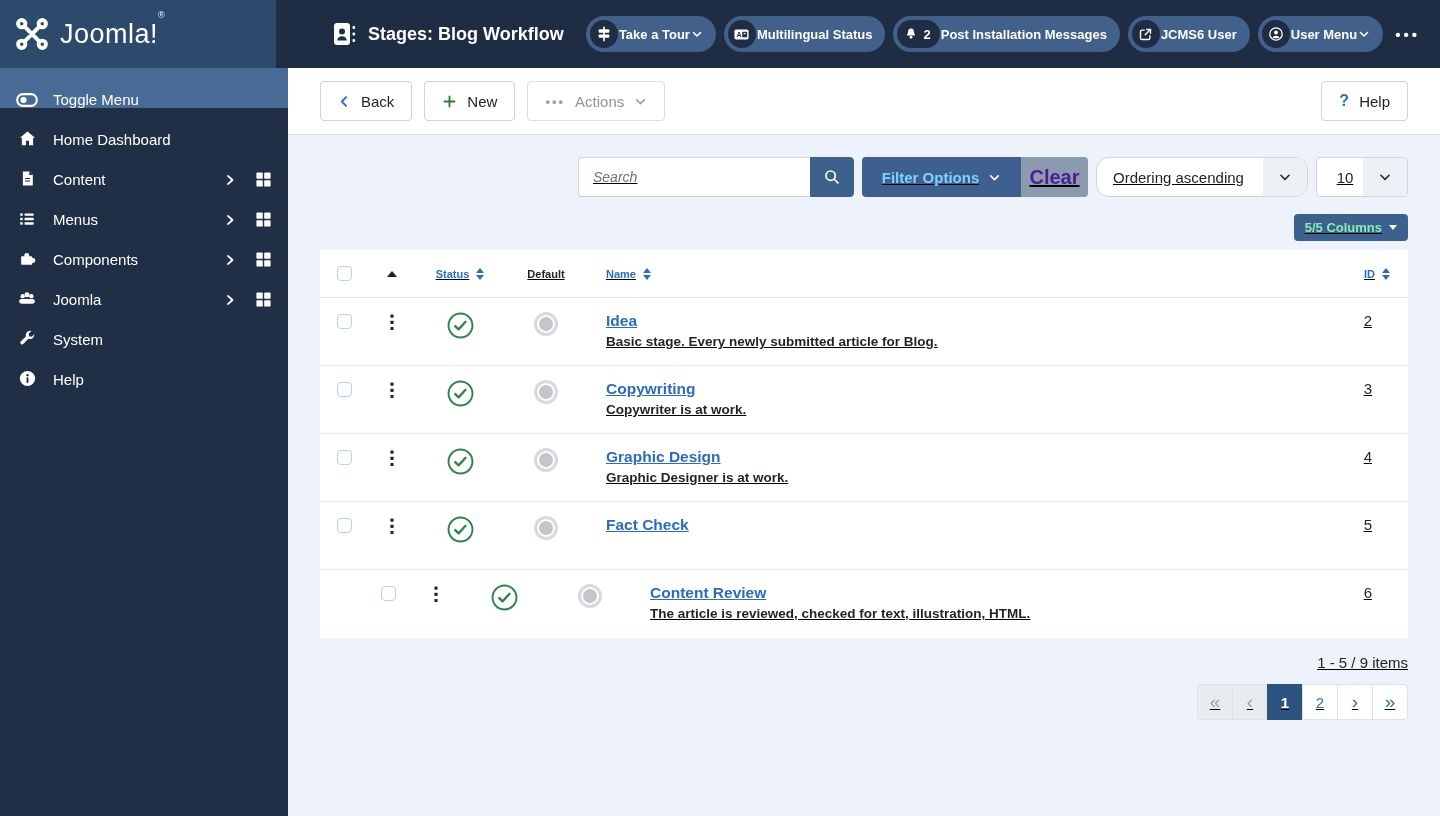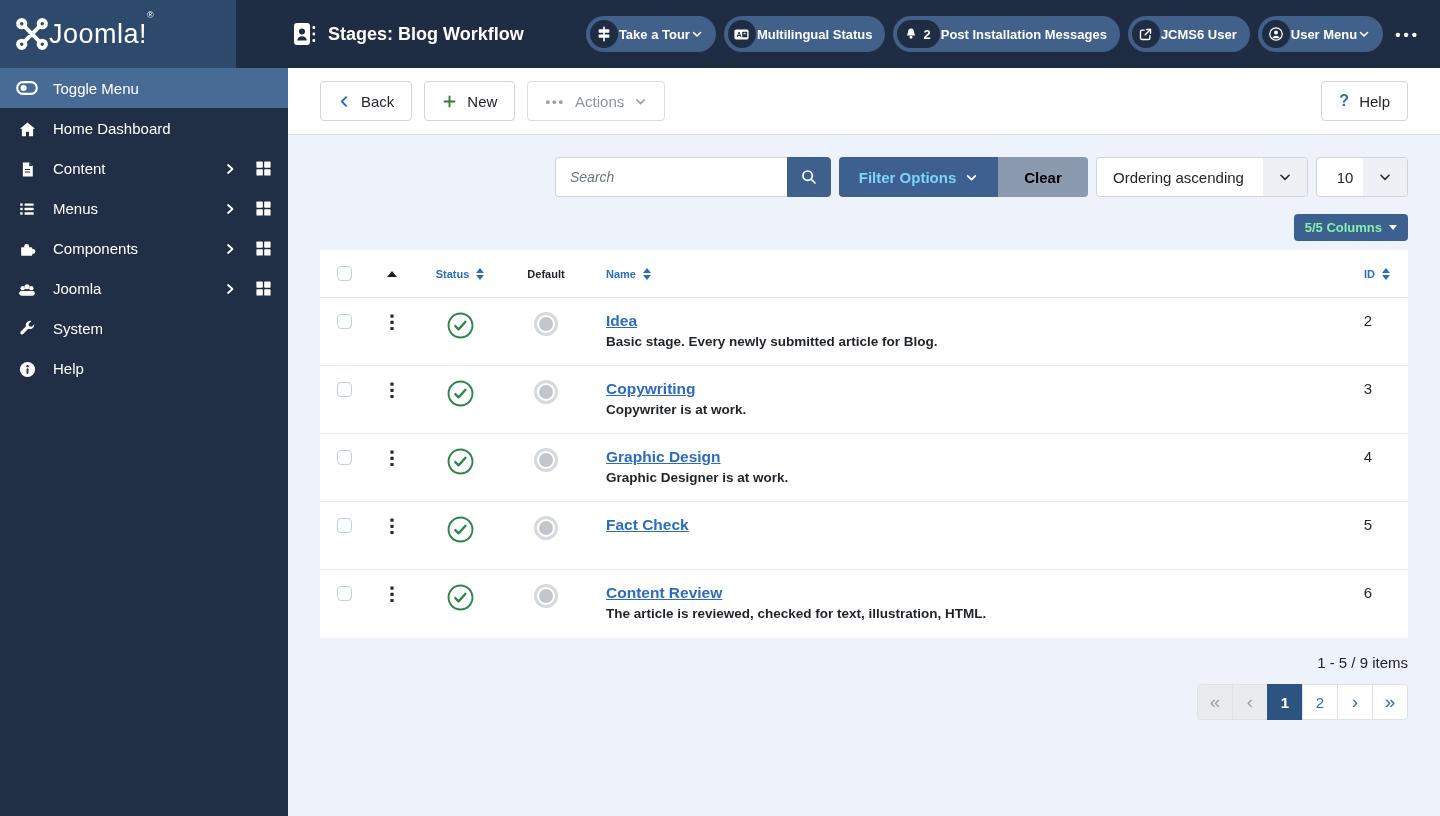--- a/index.html
+++ b/index.html
@@ -2,65 +2,65 @@
 <html><head>
 <meta charset="utf-8">
 <style>
   * { margin:0; padding:0; box-sizing:border-box; }
   html,body { background:#eef2fb; }
   body { font-family:"Liberation Sans","DejaVu Sans",sans-serif; }
   .app { position:relative; width:1440px; height:816px; overflow:hidden; background:#eef2fb; }
 
   
   .header { position:absolute; top:0; left:0; width:1440px; height:68px; background:#1f2d44; display:flex; align-items:stretch; z-index:5; }
-  .logo-area { width:236px; background:#2d4a6d; display:flex; align-items:center; padding-left:15px; flex:none; }
+  .logo-area { width:276px; background:#2d4a6d; display:flex; align-items:center; padding-left:15px; gap:11px; flex:none; }
   .logo-word { color:#fff; font-size:27px; font-weight:400; letter-spacing:.5px; }
   .logo-reg { color:#fff; font-size:9px; vertical-align:top; position:relative; top:-9px; }
   .title-wrap { display:flex; align-items:center; gap:12px; padding-left:18px;margin-left:40px; }
   .page-title { color:#fff; font-size:18px; font-weight:700; white-space:nowrap; }
   .pills { margin-left:auto; display:flex; align-items:center; gap:8px; padding-right:12px; }
   .pill { height:36px; border-radius:18px; background:#41608a; display:flex; align-items:center; gap:1px; padding:0 13px 0 4px; cursor:pointer; }
   .pill-circle { width:28px; height:28px; border-radius:50%; background:#1f2d44; display:flex; align-items:center; justify-content:center; flex:none; }
   .pill-capsule { height:28px; border-radius:14px; background:#1f2d44; display:flex; align-items:center; gap:5px; padding:0 9px 0 7px; flex:none; }
   .pill-label { color:#fff; font-size:13px; font-weight:700; white-space:nowrap; }
   .pill-badge { color:#fff; font-size:13px; font-weight:700; }
   .overflow-dots { color:#fff; font-size:15px; font-weight:700; letter-spacing:3px; padding:0 8px 0 4px; cursor:pointer; }
 
   
   .sidebar { position:absolute; top:68px; left:0; width:288px; bottom:0; background:#202e46; z-index:4; }
-  .side-item { height:40px; display:flex; align-items:flex-start; padding:12px 16px; gap:15px; color:#fff; font-size:15px; cursor:pointer; }
+  .side-item { height:40px; display:flex; align-items:flex-end; padding:0 16px; gap:15px; color:#fff; font-size:15px; cursor:pointer; }
   .side-item.toggle { background:#486b96; }
   .side-ico { width:22px; display:flex; justify-content:center; flex:none; }
   .side-right { margin-left:auto; display:flex; align-items:center; gap:19px; }
 
   
   .main { position:absolute; left:288px; top:68px; right:0; bottom:0; display:flex; flex-direction:column; }
   .toolbar { height:67px; background:#fff; border-bottom:1px solid #dfe3e8; display:flex; align-items:center; padding:0 32px; flex:none; }
   .tb-group { display:flex; gap:12px; }
   .btn { height:40px; display:inline-flex; align-items:center; gap:10px; padding:0 17px; background:#fff; border:1px solid #ced4da; border-radius:4px; font-size:15px; color:#212529; cursor:pointer; font-family:inherit; }
   .btn.disabled { color:#8d949b; border-color:#d9dee2; }
   .btn-help { margin-left:auto; }
   .q-mark { color:#2b6cbf; font-weight:700; font-size:16px; }
   .dots-h { color:#9aa1a8; font-weight:700; letter-spacing:2px; font-size:13px; }
 
-  .content { flex:1; padding:22px 32px 0 32px; }
+  .content { flex:1; padding:22px 32px 0 32px;text-decoration:underline; }
 
   
   .filter-row { display:flex; justify-content:flex-end; gap:8px; }
   .search-group { display:flex; width:276px; height:40px; }
   .search-input { flex:1; border:1px solid #ced4da; border-right:none; border-radius:4px 0 0 4px; padding:0 14px; font-size:14px; font-style:italic; color:#555; outline:none; font-family:inherit; background:#fff; }
   .search-input::placeholder { color:#6c757d; font-style:italic; }
   .search-btn { width:44px; background:#3d608c; border:1px solid #3d608c; border-radius:0 4px 4px 0; display:flex; align-items:center; justify-content:center; cursor:pointer; }
   .fc-group { display:flex; height:40px; }
   .filter-btn { width:159px; background:#3d6090; color:#7dd3fc; font-weight:700; font-size:15px; border:none; border-radius:4px 0 0 4px; display:flex; align-items:center; justify-content:center; gap:9px; cursor:pointer; font-family:inherit; }
-  .clear-btn { width:90px; background:#8c9ab0; color:#000000; font-weight:700; font-size:15px; border:none; border-radius:0 4px 4px 0; cursor:pointer; font-family:inherit; }
+  .clear-btn { width:67px; background:#8c9ab0; color:#4c1d95; font-weight:700; font-size:20px; border:none; border-radius:0 4px 4px 0; cursor:pointer; font-family:inherit; }
   .selectbox { height:40px; background:#fff; border:1px solid #ced4da; border-radius:4px; display:flex; align-items:center; overflow:hidden; cursor:pointer; }
   .selectbox .sel-text { padding:0 16px; font-size:15px; color:#212529; flex:1; white-space:nowrap; }
   .selectbox .sel-chev { width:44px; height:100%; background:#edf0f4; display:flex; align-items:center; justify-content:center; flex:none; }
-  .sel-ordering { width:212px; }
+  .sel-ordering { width:212px;border-radius:13px; }
   .sel-perpage { width:92px; }
   .sel-perpage .sel-text { text-align:center; padding:0 0 0 10px; }
 
   .columns-row { display:flex; justify-content:flex-end; margin-top:17px; }
   .columns-btn { height:27px; background:#3d618e; color:#86efac; border:none; border-radius:4px; font-size:13px; font-weight:700; display:flex; align-items:center; gap:7px; padding:0 11px; cursor:pointer; font-family:inherit; }
   .caret-dn { width:0; height:0; border-left:4px solid transparent; border-right:4px solid transparent; border-top:5px solid #fff; }
 
   
   .table { margin-top:9px; background:#fff; }
   .trow { display:grid; grid-template-columns:48px 48px 88px 84px 1fr 100px; }
@@ -71,21 +71,21 @@
   .th-name { padding-left:18px; }
   .th-id { justify-content:flex-end; padding-right:18px; }
   .cell-c { display:flex; justify-content:center; }
   .sort { display:inline-flex; flex-direction:column; gap:2px; margin-left:7px; }
   .sort i { display:block; width:0; height:0; border-left:4.5px solid transparent; border-right:4.5px solid transparent; }
   .sort .up { border-bottom:5px solid #2b6cbf; }
   .sort .dn { border-top:5px solid #2b6cbf; }
   .tri-up { width:0; height:0; border-left:5px solid transparent; border-right:5px solid transparent; border-bottom:6px solid #1d2125; cursor:pointer; }
 
   .drow { height:68px; border-bottom:1px solid #e7eaee; align-items:start; }
-  .drow:last-child { border-bottom:none; }
+  .drow:last-child { border-bottom:none;margin-left:44px; }
   .cb { width:15px; height:15px; border:1px solid #bfd0e2; border-radius:4px; background:#fdfeff; cursor:pointer; margin-top:0; }
   .drow .cell-c { padding-top:14px; }
   .drow .cell-cb { padding-top:16px; }
   .thead .cell-cb, .thead .cell-c { padding-top:0; align-self:center; }
   .handle { cursor:grab; padding:2px 6px; }
   .namecell { padding:13px 0 0 18px; }
   .name-link { color:#2b6cbf; font-size:15.5px; font-weight:700; text-decoration:underline; line-height:19px; cursor:pointer; display:inline-block; }
   .desc { margin-top:4px; font-size:13.5px; font-weight:600; color:#1f2327; line-height:16px; }
   .idcell { text-align:right; padding:14px 36px 0 0; font-size:15px; color:#212529; }
   .radio-def { width:24px; height:24px; border-radius:50%; border:3px solid #d6d9dd; background:#fff; display:flex; align-items:center; justify-content:center; cursor:pointer; }

